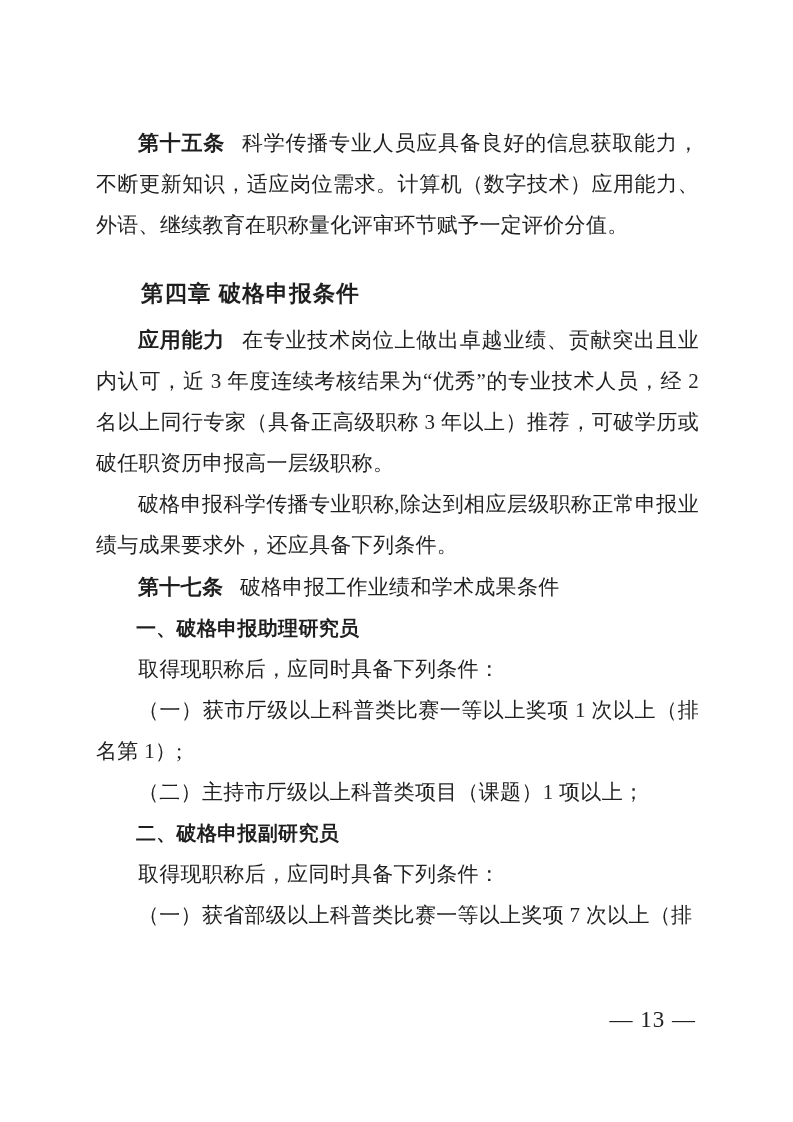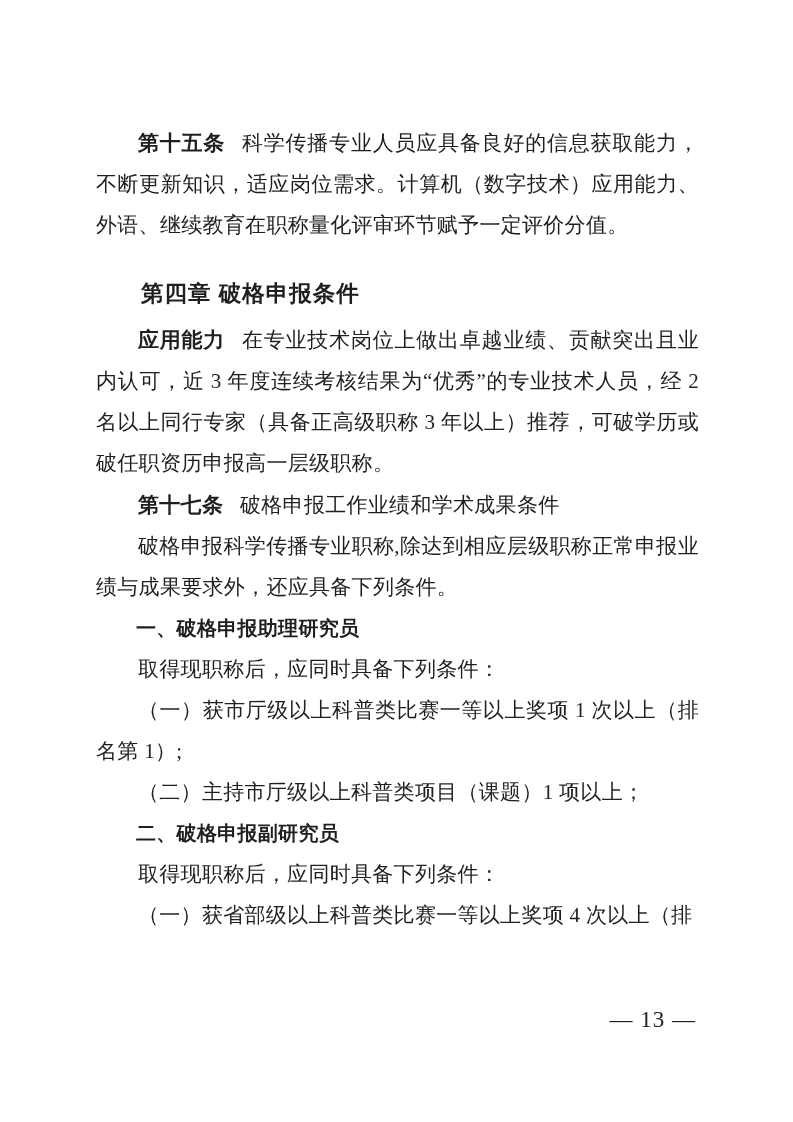--- a/index.html
+++ b/index.html
@@ -63,35 +63,35 @@
 
 <div class="page">
   <div class="doc">
 
     <p><span class="term">第十五条</span><span>科学传播专业人员应具备良好的信息获取能力，不断更新知识，适应岗位需求。计算机（数字技术）应用能力、外语、继续教育在职称量化评审环节赋予一定评价分值。</span></p>
 
     <p class="chapter">第四章 破格申报条件</p>
 
     <p><span class="term">应用能力</span><span>在专业技术岗位上做出卓越业绩、贡献突出且业内认可，近 3 年度连续考核结果为“优秀”的专业技术人员，经 2 名以上同行专家（具备正高级职称 3 年以上）推荐，可破学历或破任职资历申报高一层级职称。</span></p>
 
+    <p>破格申报科学传播专业职称,除达到相应层级职称正常申报业绩与成果要求外，还应具备下列条件。</p>
+
     <p><span class="term">第十七条</span><span>破格申报工作业绩和学术成果条件</span></p>
-
-    <p>破格申报科学传播专业职称,除达到相应层级职称正常申报业绩与成果要求外，还应具备下列条件。</p>
 
     <p class="sub">一、破格申报助理研究员</p>
 
     <p>取得现职称后，应同时具备下列条件：</p>
 
     <p>（一）获市厅级以上科普类比赛一等以上奖项 1 次以上（排名第 1）;</p>
 
     <p>（二）主持市厅级以上科普类项目（课题）1 项以上；</p>
 
 
     <p class="sub">二、破格申报副研究员</p>
 
     <p>取得现职称后，应同时具备下列条件：</p>
 
-    <p>（一）获省部级以上科普类比赛一等以上奖项 4 次以上（排</p>
+    <p>（一）获省部级以上科普类比赛一等以上奖项 7 次以上（排</p>
 
   </div>
 
   <div class="page-number">— 13 —</div>
 </div>
 
 </body></html>

